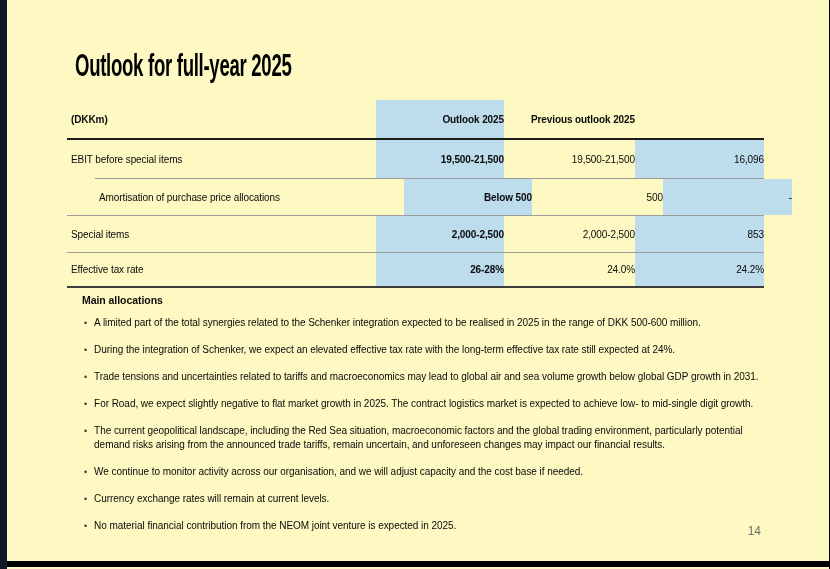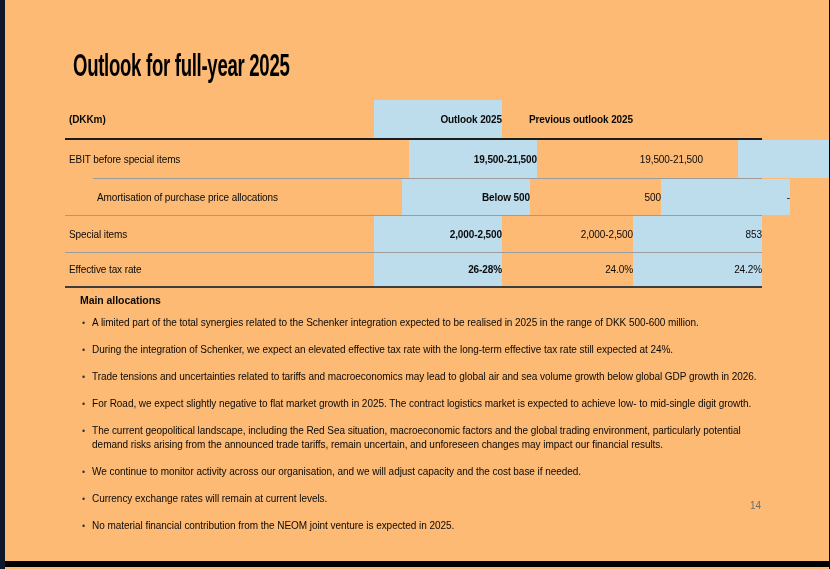--- a/index.html
+++ b/index.html
@@ -6,22 +6,22 @@
   html, body { background: #ffffff; }
   body {
     font-family: "Liberation Sans", sans-serif;
     color: #0a0a0a;
     -webkit-font-smoothing: antialiased;
   }
   .slide {
     position: relative;
     width: 830px;
     height: 569px;
-    background: #fdba74;
-    border-left: 5px solid #0f172a;
+    background: #fef9c3;
+    border-left: 7px solid #0f172a;
     border-right: 1px solid #000;
     overflow: hidden;
   }
   
   .slide-title {
     position: absolute;
     left: 68px;
     top: 48px;
     font-size: 31px;
     font-weight: bold;
@@ -38,21 +38,21 @@
     top: 100px;
     width: 697px;
     font-size: 10px;
     letter-spacing: -0.1px;
   }
   .trow {
     display: grid;
     grid-template-columns: 309px 128px 131px 129px;
   }
   .trow.thead   { height: 40px; border-bottom: 2px solid #1c1c1c; }
-  .trow.r1      { height: 38px; gap: 35px; }
+  .trow.r1      { height: 38px; }
   .trow.r2      { height: 37px; border-top: 1px solid #9c9c9c; margin-left: 28px; }
   .trow.r3      { height: 37px; border-top: 1px solid #9c9c9c; }
   .trow.r4      { height: 36px; border-top: 1px solid #9c9c9c; border-bottom: 2px solid #3d3d3d; }
   .cell {
     display: flex;
     align-items: center;
   }
   .cell.label { justify-content: flex-start; padding-left: 4px; }
   .cell.val   { justify-content: flex-end; text-align: right; }
   .cell.hl    { background: #BDDCEC; }
@@ -83,23 +83,23 @@
     flex: 0 0 auto;
     font-size: 9px;
     line-height: 14px;
     padding-left: 2px;
     color: #333;
   }
   .bullet-text { flex: 1 1 auto; }
   
   .page-number {
     position: absolute;
-    top: 500px;
+    top: 524px;
     right: 68px;
-    font-size: 10px;
+    font-size: 12px;
     color: #6e6e6e;
   }
   
   .bottom-bar {
     position: absolute;
     left: 0;
     right: 0;
     bottom: 2px;
     height: 6px;
     background: #000;
@@ -154,21 +154,21 @@
       <li class="bullet-item">
         <span class="bullet-marker">•</span>
         <span class="bullet-text">A limited part of the total synergies related to the Schenker integration expected to be realised in 2025 in the range of DKK 500-600 million.</span>
       </li>
       <li class="bullet-item">
         <span class="bullet-marker">•</span>
         <span class="bullet-text">During the integration of Schenker, we expect an elevated effective tax rate with the long-term effective tax rate still expected at 24%.</span>
       </li>
       <li class="bullet-item">
         <span class="bullet-marker">•</span>
-        <span class="bullet-text">Trade tensions and uncertainties related to tariffs and macroeconomics may lead to global air and sea volume growth below global GDP growth in 2026.</span>
+        <span class="bullet-text">Trade tensions and uncertainties related to tariffs and macroeconomics may lead to global air and sea volume growth below global GDP growth in 2031.</span>
       </li>
       <li class="bullet-item">
         <span class="bullet-marker">•</span>
         <span class="bullet-text">For Road, we expect slightly negative to flat market growth in 2025. The contract logistics market is expected to achieve low- to mid-single digit growth.</span>
       </li>
       <li class="bullet-item">
         <span class="bullet-marker">•</span>
         <span class="bullet-text">The current geopolitical landscape, including the Red Sea situation, macroeconomic factors and the global trading environment, particularly potential demand risks arising from the announced trade tariffs, remain uncertain, and unforeseen changes may impact our financial results.</span>
       </li>
       <li class="bullet-item">

